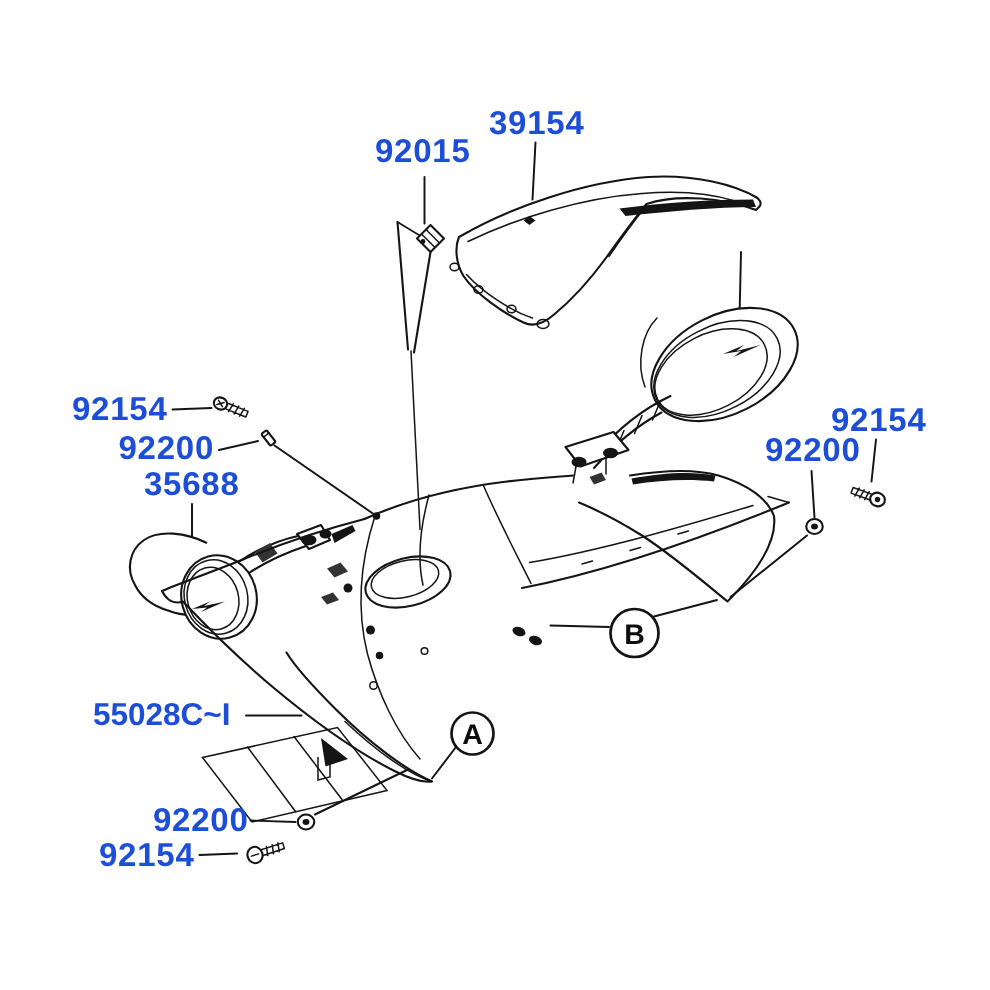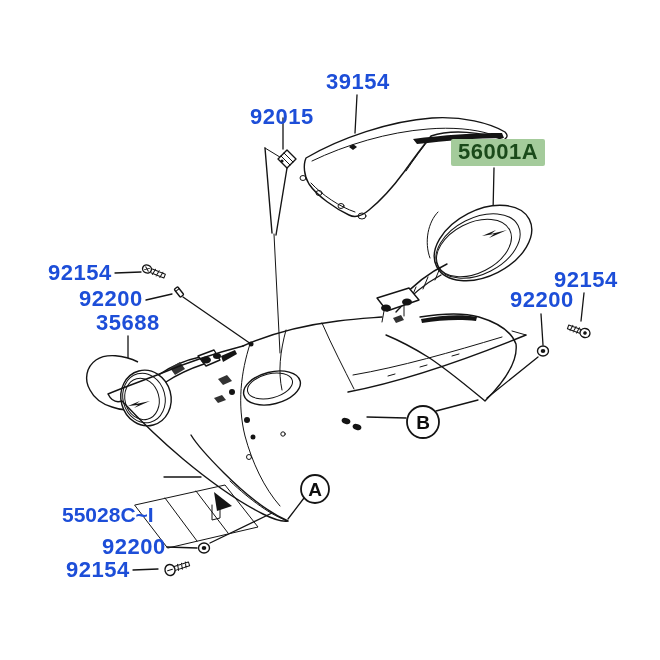--- a/index.html
+++ b/index.html
@@ -1,21 +1,21 @@
 <!DOCTYPE html>
 <html><head>
 <meta charset="utf-8">
 <style>
   html,body{margin:0;padding:0;background:#ffffff;}
   .stage{position:relative;width:660px;height:660px;background:#ffffff;overflow:hidden;
          font-family:"Liberation Sans",sans-serif;}
   .stage svg{position:absolute;left:0;top:0;}
   .plabel{position:absolute;font-weight:bold;font-size:22px;line-height:1.0;
           color:#1d4ed8;letter-spacing:0.5px;white-space:nowrap;}
-  .plabel.small{font-size:21px;letter-spacing:0px;margin-top:38px;}
+  .plabel.small{font-size:21px;letter-spacing:0px;}
   .plabel.highlight{background:#a4cb9b;color:#1a4a1a;padding:2px 7px 3px 7px;border-radius:2px;}
   
   .ln{fill:none;stroke:#141414;stroke-width:1.4;stroke-linecap:round;stroke-linejoin:round;}
   .ln-thin{fill:none;stroke:#141414;stroke-width:1;stroke-linecap:round;}
   .ln-lead{fill:none;stroke:#141414;stroke-width:1.3;stroke-linecap:round;}
   .fw{fill:#ffffff;stroke:#141414;stroke-width:1.4;stroke-linejoin:round;}
   .fd{fill:#141414;stroke:none;}
   .fg{fill:#333333;stroke:none;}
   .callout-circle{fill:#ffffff;stroke:#141414;stroke-width:1.8;}
   .callout-text{font-family:"Liberation Sans",sans-serif;font-weight:bold;font-size:19px;fill:#0d0d0d;}
@@ -201,22 +201,21 @@
       <circle class="callout-circle" cx="315" cy="489" r="14"></circle>
       <text class="callout-text" x="315" y="496" text-anchor="middle">A</text>
     </g>
     <g>
       <circle class="callout-circle" cx="423" cy="422" r="16"></circle>
       <text class="callout-text" x="423" y="429" text-anchor="middle">B</text>
     </g>
   </svg>
 
   <div class="plabel" style="left:326px;top:71px">39154</div>
-  <div class="plabel" style="left:250px;top:106px">92015</div>
-  <div class="plabel highlight" style="left:451px;top:139px">56001A</div>
+  <div class="plabel" style="left:250px;top:90px">92015</div>
   <div class="plabel" style="left:48px;top:262px">92154</div>
   <div class="plabel" style="left:79px;top:288px">92200</div>
   <div class="plabel" style="left:96px;top:312px">35688</div>
   <div class="plabel" style="left:554px;top:269px">92154</div>
   <div class="plabel" style="left:510px;top:289px">92200</div>
   <div class="plabel small" style="left:62px;top:466px">55028C~I</div>
   <div class="plabel" style="left:102px;top:536px">92200</div>
   <div class="plabel" style="left:66px;top:559px">92154</div>
 
 </div>

